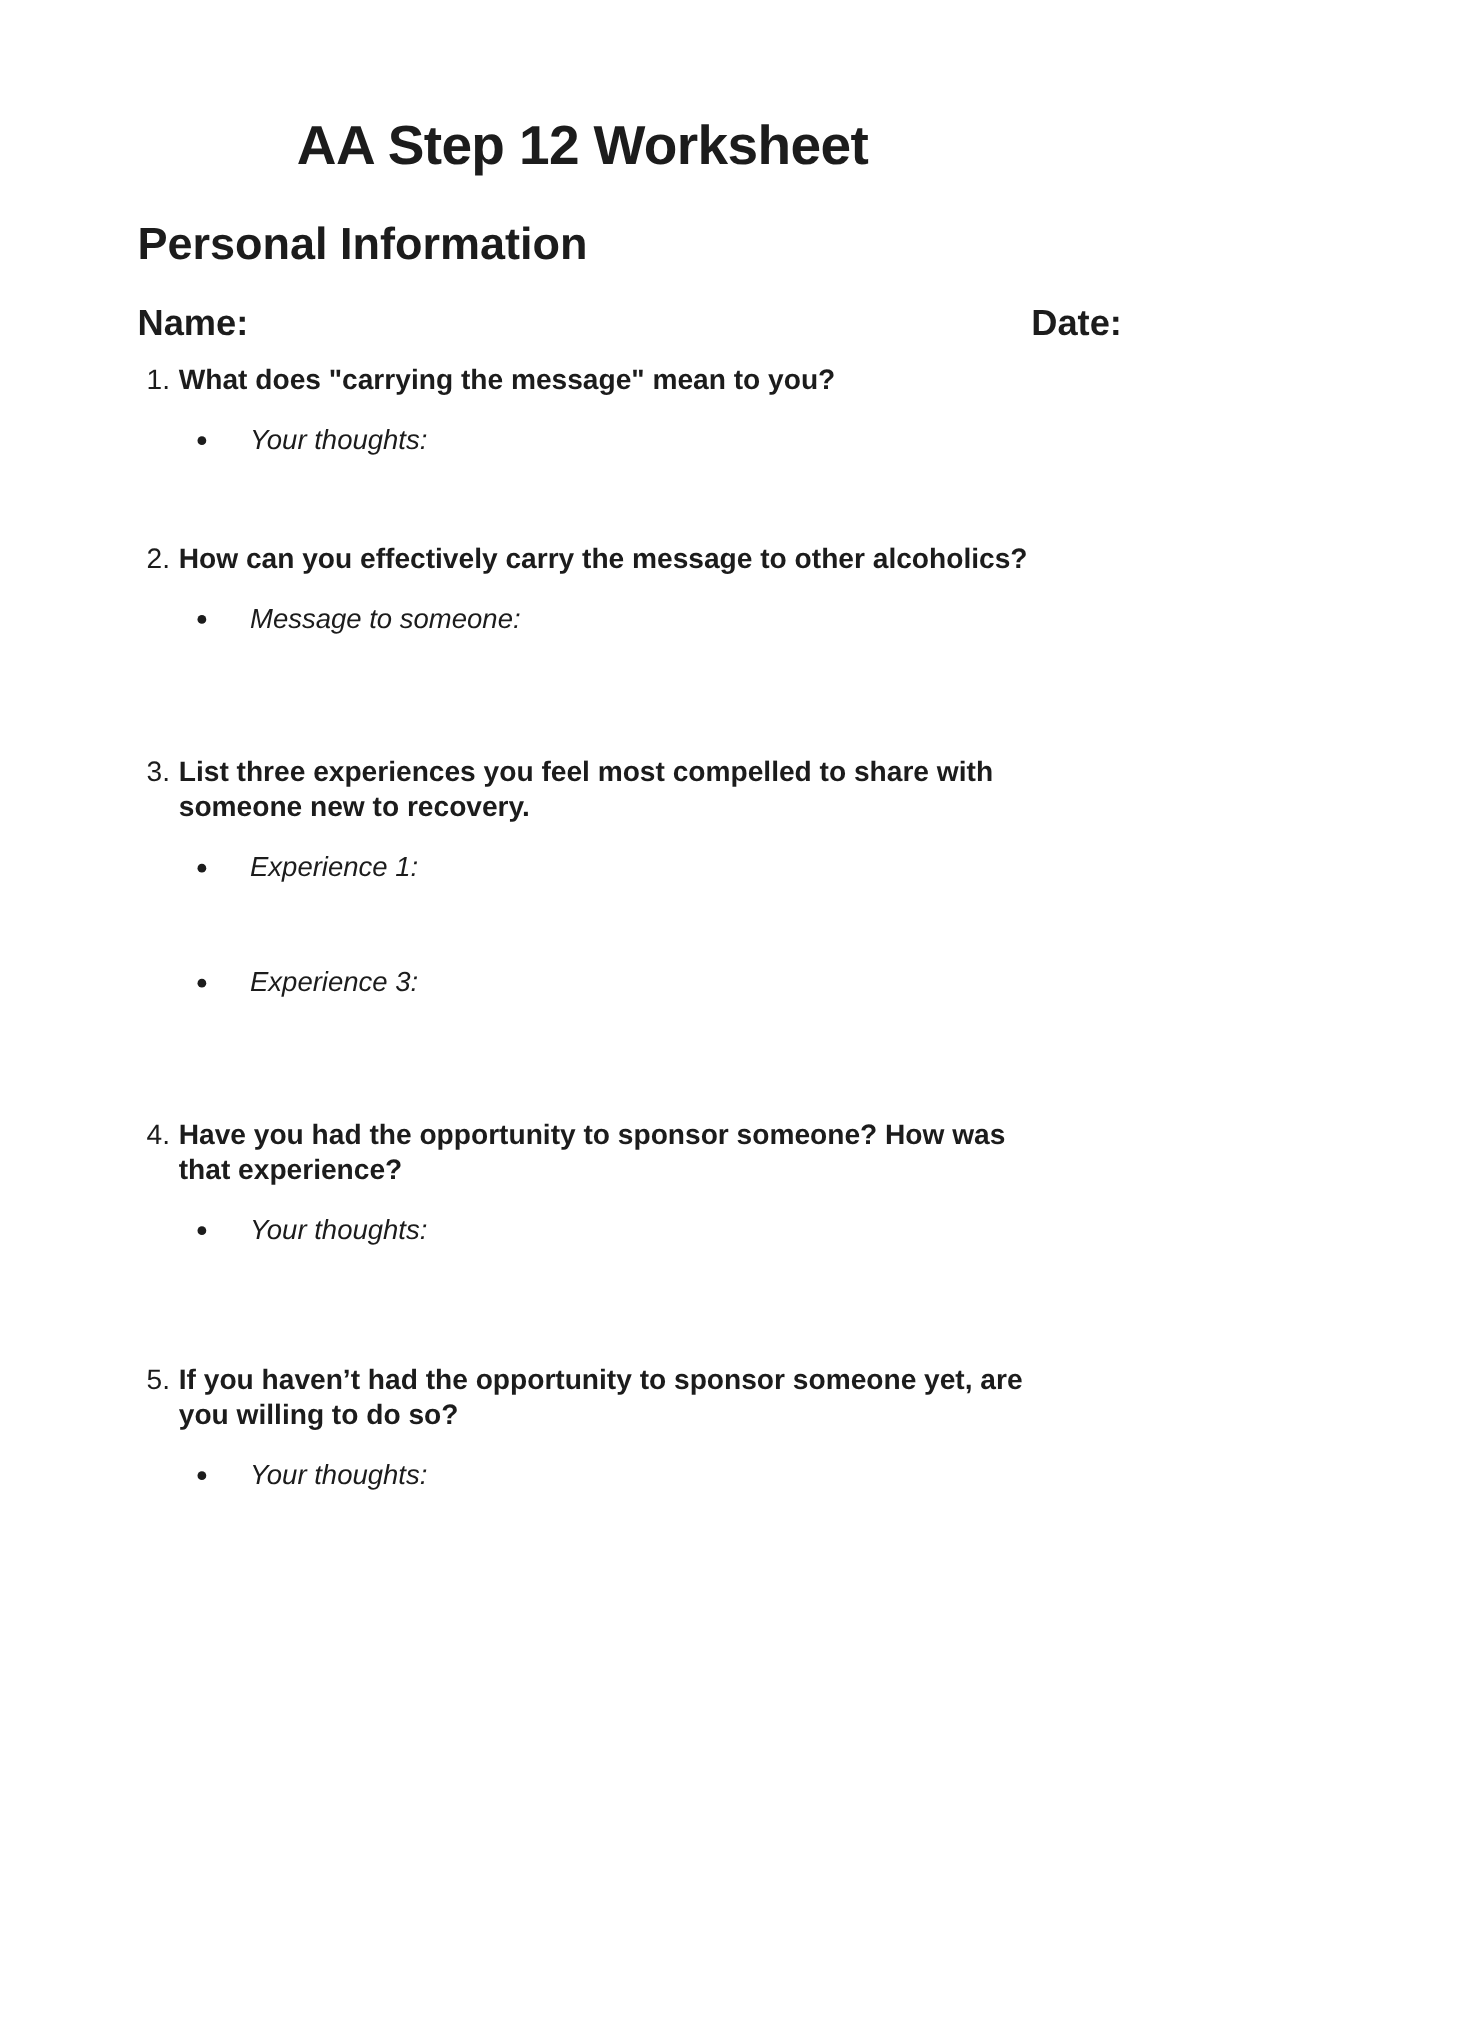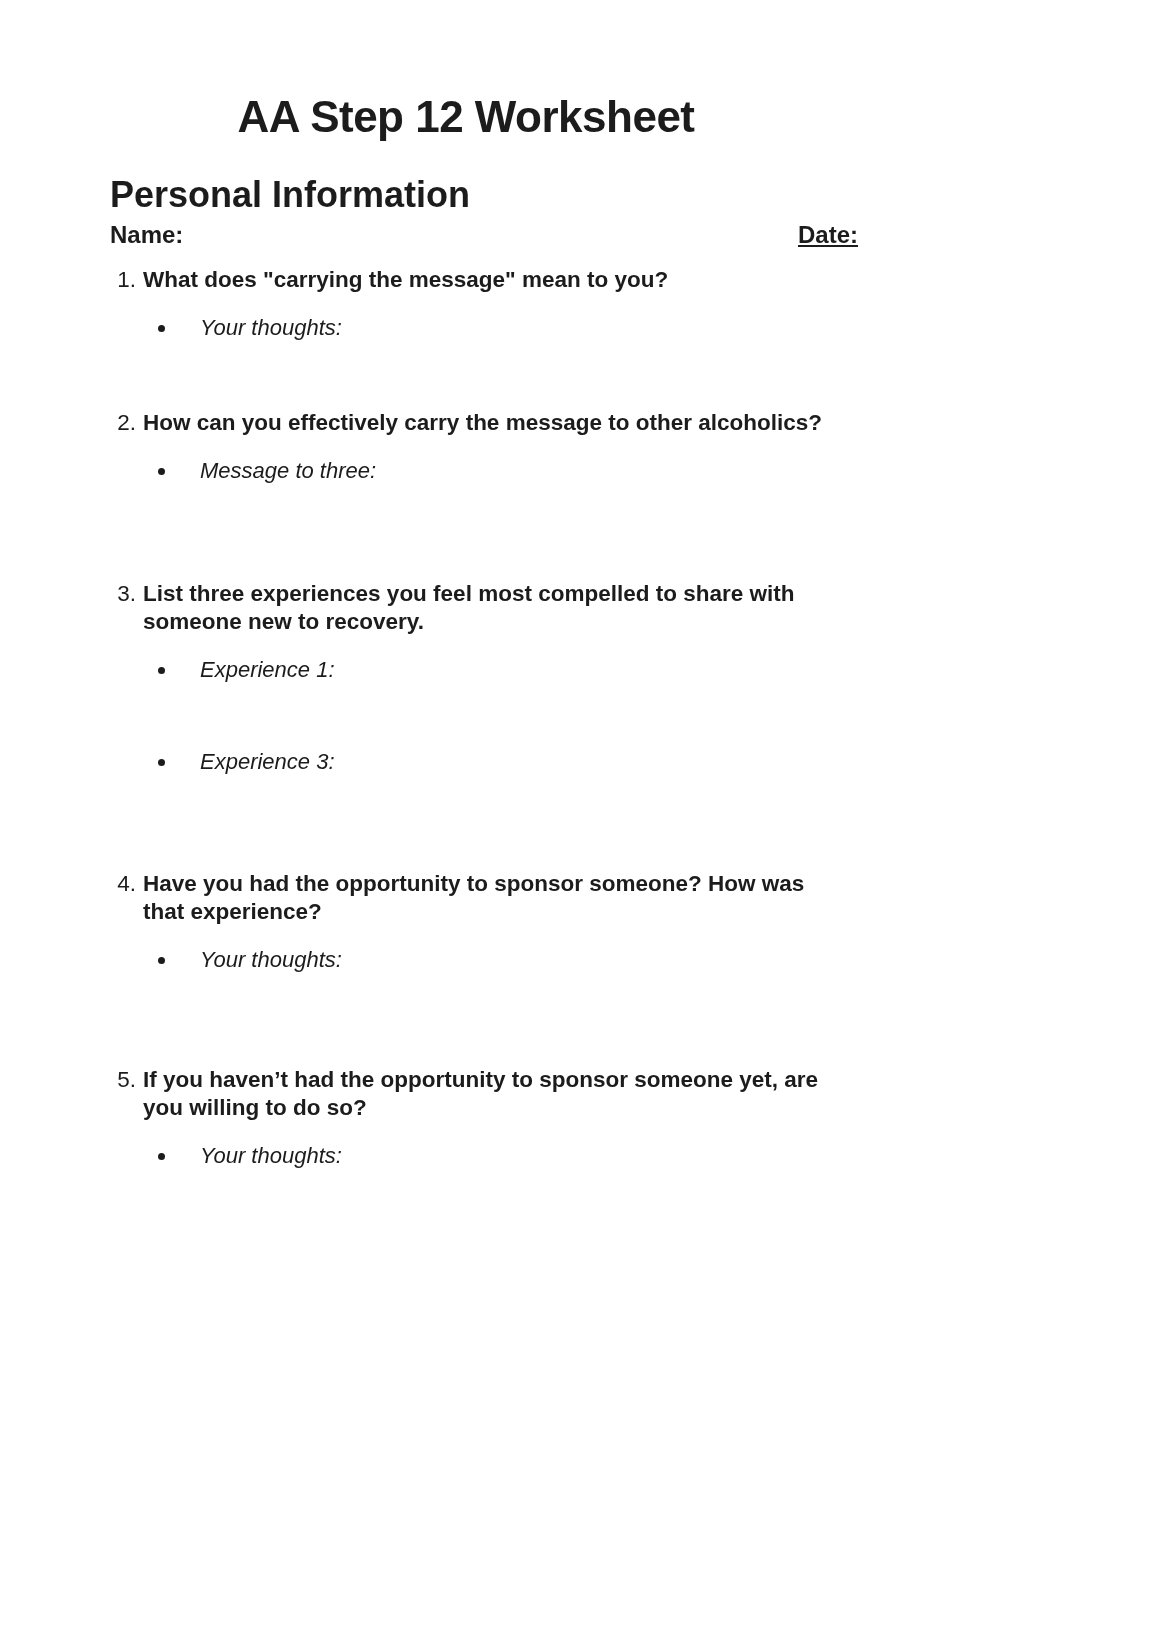--- a/index.html
+++ b/index.html
@@ -26,30 +26,29 @@
   }
   .section-heading {
     font-size: 36px;
     line-height: 34px;
     font-weight: bold;
   }
   .section-heading.personal { margin-top: 36px; }
   .section-heading.part1 { margin-top: 24px; }
   .name-date-row {
     position: relative;
-    margin-top: 8px;
-    font-size: 24px;
+    margin-top: 32px;
+    font-size: 29px;
     line-height: 30px;
     font-weight: bold;
   }
   .date-label {
     position: absolute;
-    left: 688px;
+    left: 715px;
     top: 0;
-    text-decoration: underline;
   }
   .questions { margin-top: 16px; }
   .question { }
   .question.q1 { margin-bottom: 67px; }
   .question.q2 { margin-bottom: 95px; }
   .question.q3 { margin-bottom: 94px; }
   .question.q4 { margin-bottom: 92px; }
   .question.q5 { margin-bottom: 0; }
   .q-row {
     display: flex;
@@ -121,21 +120,21 @@
         <li class="answer"><em>Your thoughts:</em></li>
       </ul>
     </div>
 
     <div class="question q2">
       <div class="q-row">
         <span class="q-num">2.</span>
         <span class="q-text">How can you effectively carry the message to other alcoholics?</span>
       </div>
       <ul class="answers">
-        <li class="answer"><em>Message to three:</em></li>
+        <li class="answer"><em>Message to someone:</em></li>
       </ul>
     </div>
 
     <div class="question q3">
       <div class="q-row">
         <span class="q-num">3.</span>
         <span class="q-text">List three experiences you feel most compelled to share with someone new to recovery.</span>
       </div>
       <ul class="answers">
         <li class="answer"><em>Experience 1:</em></li>

